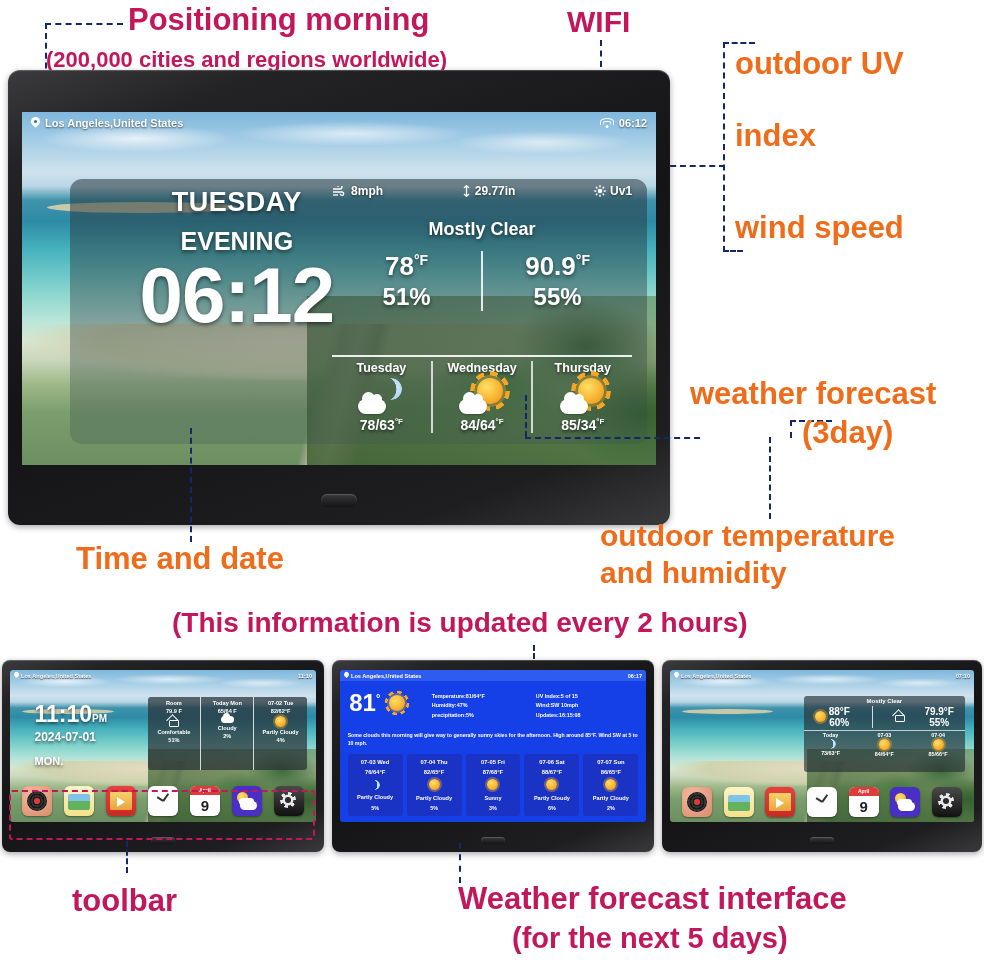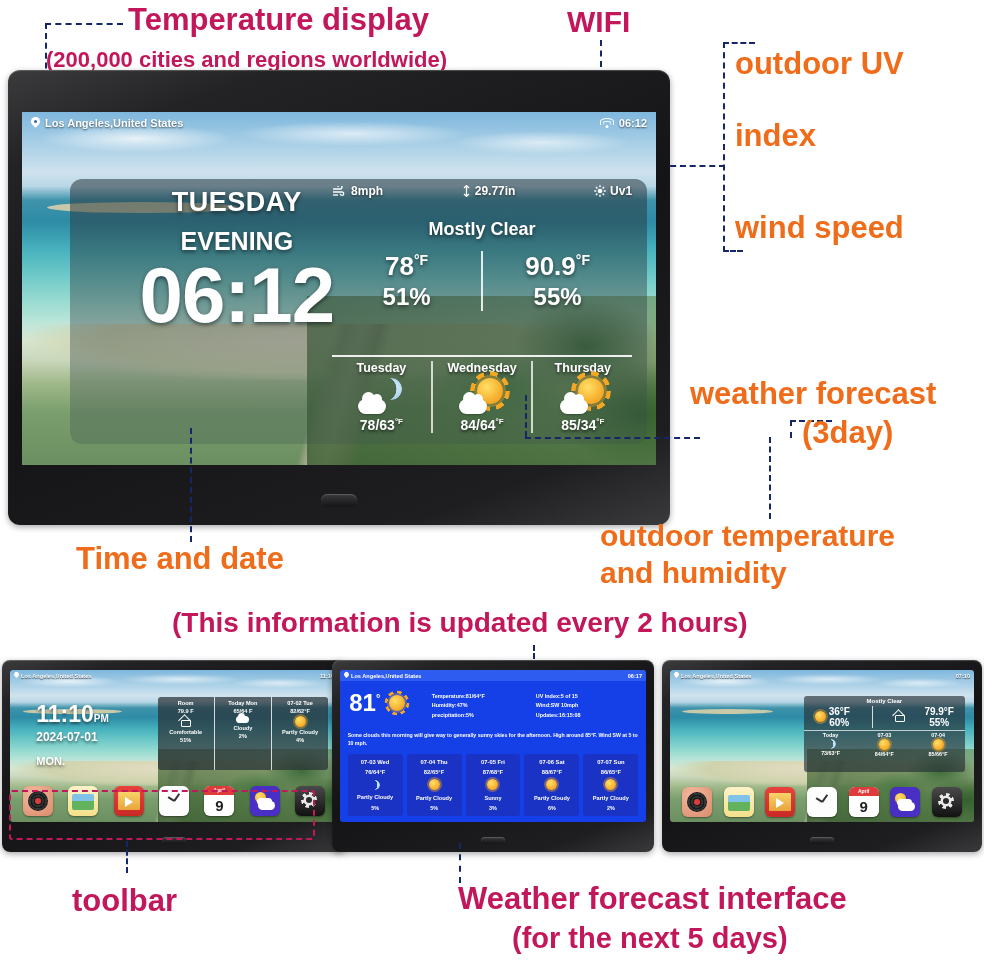--- a/index.html
+++ b/index.html
@@ -217,21 +217,21 @@
   .bl-card .d{font-size:5.8px;}
   .bl-card .t{font-size:5.8px;}
   .bl-card .c{font-size:5.6px;}
   .bl-card .p{font-size:5.4px;}
 </style>
 </head>
 <body>
 
 <div class="root">
 
-  <div class="ann ann-pink" style="left:128px;top:4px;font-size:31px;">Temperature display</div>
+  <div class="ann ann-pink" style="left:128px;top:4px;font-size:31px;">Positioning morning</div>
   <div class="ann ann-pink" style="left:46px;top:48px;font-size:22px;">(200,000 cities and regions worldwide)</div>
   <div class="ann ann-pink" style="left:567px;top:6px;font-size:30px;">WIFI</div>
 
   <div class="dash-h" style="left:45px;top:23px;width:78px;"></div>
   <div class="dash-v" style="left:45px;top:23px;height:105px;"></div>
 
   <div class="dash-v" style="left:600px;top:40px;height:90px;"></div>
 
   <div class="ann ann-orange" style="left:735px;top:48px;font-size:31px;">outdoor UV</div>
   <div class="ann ann-orange" style="left:735px;top:120px;font-size:31px;">index</div>
@@ -363,21 +363,21 @@
   <div class="dash-v" style="left:790px;top:420px;height:18px;"></div>
 
   <div class="ann ann-orange" style="left:690px;top:378px;font-size:31px;">weather forecast</div>
   <div class="ann ann-orange" style="left:802px;top:417px;font-size:31px;">(3day)</div>
   <div class="ann ann-orange" style="left:600px;top:520px;font-size:30px;">outdoor temperature</div>
   <div class="ann ann-orange" style="left:600px;top:557px;font-size:30px;">and humidity</div>
 
   <div class="ann ann-pink" style="left:172px;top:608px;font-size:28px;">(This information is updated every 2 hours)</div>
   <div class="dash-v" style="left:533px;top:645px;height:30px;"></div>
 
-  <div class="device" style="left:2px;top:660px;width:322px;height:192px;border-radius:8px;padding-left:22px;">
+  <div class="device" style="left:2px;top:660px;width:322px;height:192px;border-radius:8px;">
     <div class="screen" style="left:8px;top:10px;right:8px;bottom:30px;border-radius:3px;">
       <div class="beach">
         <div class="isle"></div>
           <div class="sandbar"></div>
         <div class="path"></div>
           <div class="foliage"></div>
       </div>
       <div class="tstatus">
         <span><span class="tpin"></span><span>Los Angeles,United States</span></span>
         <span>11:10</span>
@@ -516,21 +516,21 @@
         <span>07:10</span>
       </div>
 
 
       <div style="position:absolute;left:44%;top:17%;right:3%;height:50%;background:rgba(40,48,54,.66);border-radius:3px;color:#fff;">
         <div style="text-align:center;font-size:6px;font-weight:bold;padding-top:2px;">Mostly Clear</div>
         <div style="display:flex;align-items:center;justify-content:space-around;padding:2px 0;">
           <div style="display:flex;align-items:center;gap:3px;">
             <div class="mini-sun"></div>
             <div style="text-align:center;">
-              <div style="font-size:10px;font-weight:bold;">36°F</div>
+              <div style="font-size:10px;font-weight:bold;">88°F</div>
               <div style="font-size:10px;font-weight:bold;">60%</div>
             </div>
           </div>
           <div style="width:1px;height:22px;background:rgba(255,255,255,.8);"></div>
           <div style="display:flex;align-items:center;gap:18px;">
             <div class="mini-house"></div>
             <div style="text-align:center;">
               <div style="font-size:10px;font-weight:bold;">79.9°F</div>
               <div style="font-size:10px;font-weight:bold;">55%</div>
             </div>

